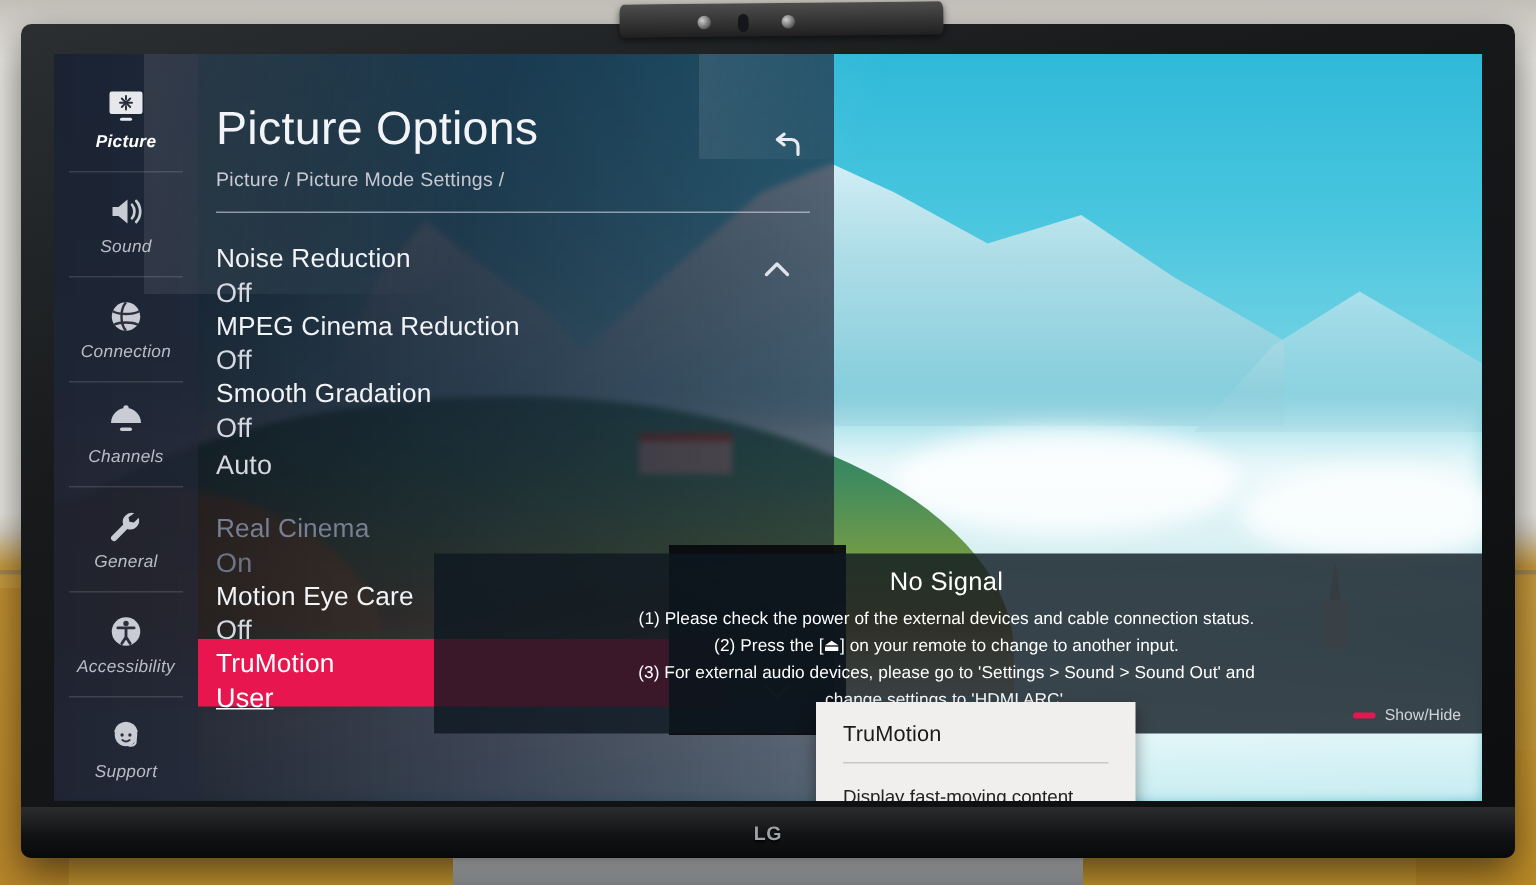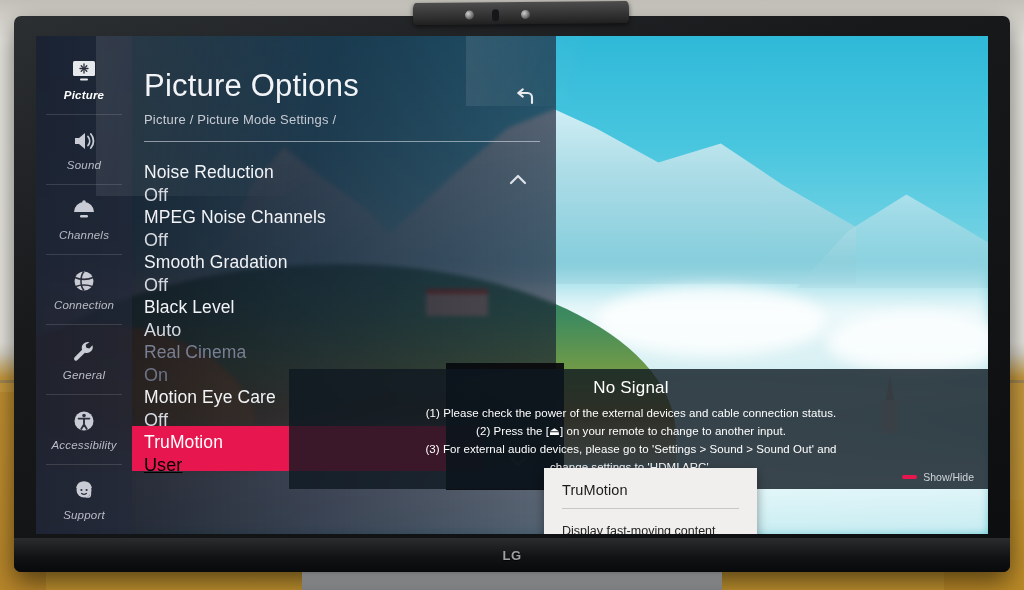--- a/index.html
+++ b/index.html
@@ -333,21 +333,21 @@
   .option-row.disabled .opt-name { color: #787f93; }
   .option-row.disabled .opt-value { color: #6d7386; }
 
   .option-row.selected {
     background: #e8164e;
     margin-left: -12px;
     padding-left: 12px;
     width: 352px;
   }
   .option-row.selected .opt-name { color: #ffffff; }
-  .option-row.selected .opt-value { color: #000000; text-decoration: underline; }
+  .option-row.selected .opt-value { color: #ffffff; text-decoration: underline; }
 
   .scroll-chevron {
     position: absolute;
     right: 10px;
     width: 24px; height: 24px;
     color: #dfe2ea;
     cursor: pointer;
   }
   #chev-up { top: 12px; }
   #chev-down { bottom: -2px; }
@@ -505,41 +505,41 @@
               <path d="M18 7.5a7 7 0 0 1 0 9" stroke="#c9ccd4" stroke-width="1.8" fill="none" stroke-linecap="round"></path>
               <path d="M20.8 5a10.5 10.5 0 0 1 0 14" stroke="#c9ccd4" stroke-width="1.8" fill="none" stroke-linecap="round"></path>
             </svg>
           </span>
           <span class="label">Sound</span>
         </div>
 
         <div class="nav-item">
           <span class="icon">
             <svg viewBox="0 0 28 24" width="28" height="24">
-              <path d="M4 13a10 10 0 0 1 20 0z" fill="#c9ccd4"></path>
-              <line x1="14" y1="3" x2="14" y2="8" stroke="#c9ccd4" stroke-width="1.6"></line>
-              <circle cx="14" cy="3" r="1.8" fill="#c9ccd4"></circle>
-              <rect x="10" y="16" width="8" height="2.4" rx="1.2" fill="#c9ccd4"></rect>
-            </svg>
-          </span>
-          <span class="label">Channels</span>
-        </div>
-
-        <div class="nav-item">
-          <span class="icon">
-            <svg viewBox="0 0 28 24" width="28" height="24">
               <circle cx="14" cy="12" r="9.5" fill="#c9ccd4"></circle>
               <g stroke="#2d303c" stroke-width="1.6" fill="none">
                 <path d="M14 2.6c-4 4-4 14.8 0 18.8"></path>
                 <path d="M5 8.5c5 2.5 13 2.5 18 0"></path>
                 <path d="M6 17.5c4-2 12-2 16 0"></path>
               </g>
             </svg>
           </span>
           <span class="label">Connection</span>
+        </div>
+
+        <div class="nav-item">
+          <span class="icon">
+            <svg viewBox="0 0 28 24" width="28" height="24">
+              <path d="M4 13a10 10 0 0 1 20 0z" fill="#c9ccd4"></path>
+              <line x1="14" y1="3" x2="14" y2="8" stroke="#c9ccd4" stroke-width="1.6"></line>
+              <circle cx="14" cy="3" r="1.8" fill="#c9ccd4"></circle>
+              <rect x="10" y="16" width="8" height="2.4" rx="1.2" fill="#c9ccd4"></rect>
+            </svg>
+          </span>
+          <span class="label">Channels</span>
         </div>
 
         <div class="nav-item">
           <span class="icon">
             <svg viewBox="0 0 28 24" width="28" height="24">
               <path d="M19.5 3.2a6 6 0 0 0-7.4 7.6L4.6 18.3a2 2 0 0 0 2.9 2.8l7.4-7.4a6 6 0 0 0 7.6-7.5l-3.2 3.2-3-0.6-0.6-3z" fill="#c9ccd4"></path>
             </svg>
           </span>
           <span class="label">General</span>
         </div>
@@ -592,31 +592,30 @@
               <path d="M5 15l7-7 7 7" stroke="currentColor" stroke-width="2.2" fill="none" stroke-linecap="round" stroke-linejoin="round"></path>
             </svg>
           </div>
 
           <div class="option-row">
             <div class="opt-name">Noise Reduction</div>
             <div class="opt-value">Off</div>
           </div>
 
           <div class="option-row">
-            <div class="opt-name">MPEG Noise Channels</div>
+            <div class="opt-name">MPEG Cinema Reduction</div>
             <div class="opt-value">Off</div>
           </div>
 
           <div class="option-row">
             <div class="opt-name">Smooth Gradation</div>
             <div class="opt-value">Off</div>
           </div>
 
           <div class="option-row">
-            <div class="opt-name">Black Level</div>
             <div class="opt-value">Auto</div>
           </div>
 
           <div class="option-row disabled">
             <div class="opt-name">Real Cinema</div>
             <div class="opt-value">On</div>
           </div>
 
           <div class="option-row">
             <div class="opt-name">Motion Eye Care</div>

